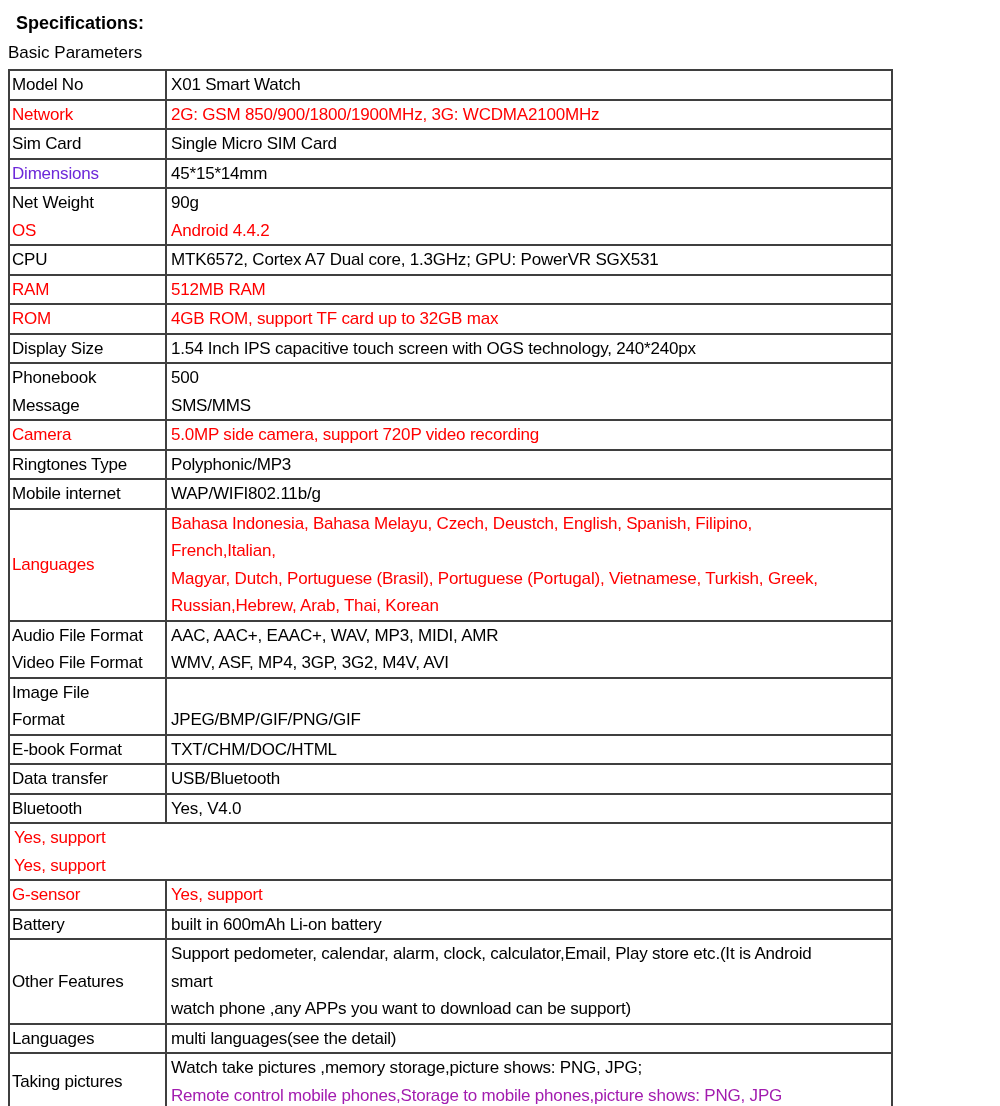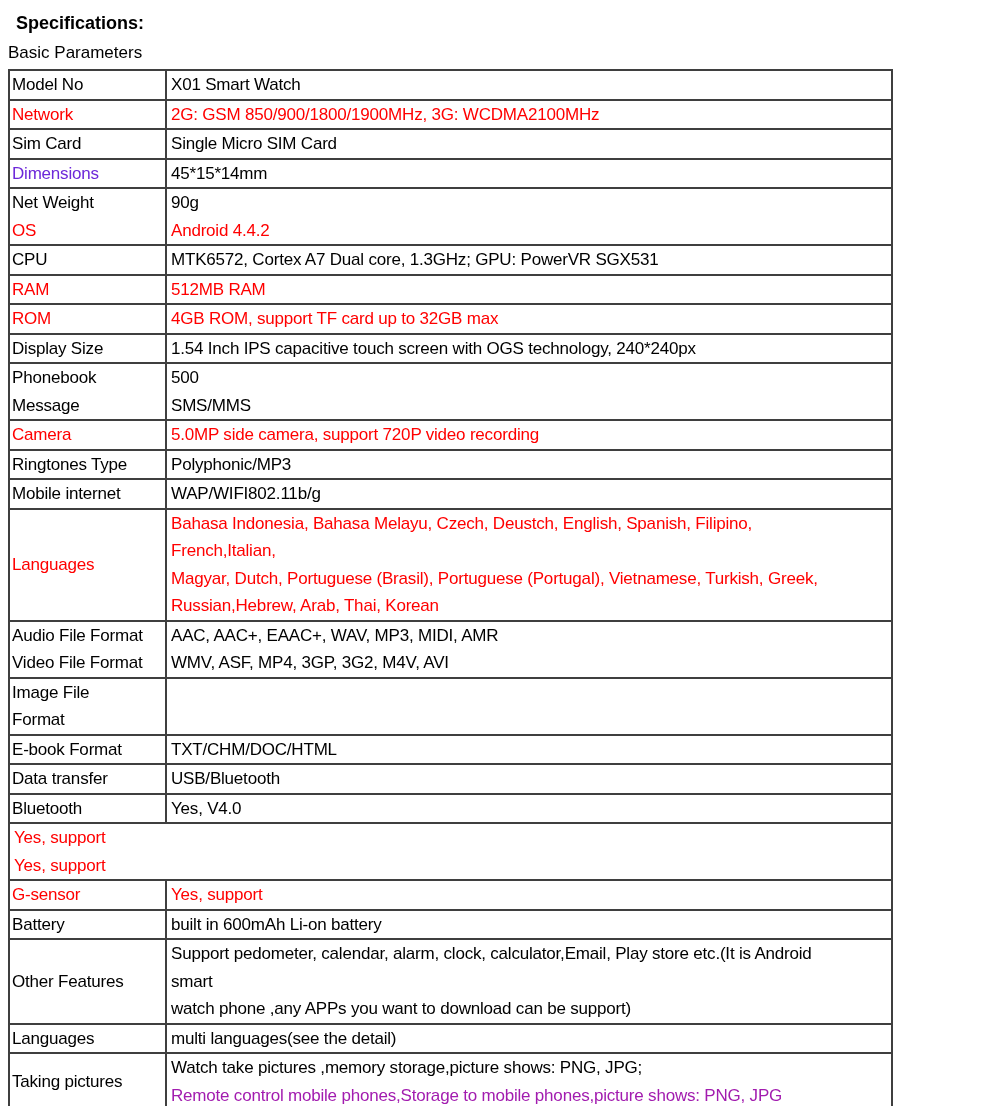--- a/index.html
+++ b/index.html
@@ -199,20 +199,23 @@
         <div class="value-cell">
           <div class="line" style="color: rgb(0, 0, 0);">AAC, AAC+, EAAC+, WAV, MP3, MIDI, AMR</div>
           <div class="line" style="color: rgb(0, 0, 0);">WMV, ASF, MP4, 3GP, 3G2, M4V, AVI</div>
         </div>
       </div>
       <div class="spec-row">
         <div class="label-cell">
           <div class="line" style="color: rgb(0, 0, 0);">Image File</div>
           <div class="line" style="color: rgb(0, 0, 0);">Format</div>
         </div>
+        <div class="value-cell">
+          <div class="line" style="color: rgb(0, 0, 0);">JPEG/BMP/GIF/PNG/GIF</div>
+        </div>
       </div>
       <div class="spec-row">
         <div class="label-cell">
           <div class="line" style="color: rgb(0, 0, 0);">E-book Format</div>
         </div>
         <div class="value-cell">
           <div class="line" style="color: rgb(0, 0, 0);">TXT/CHM/DOC/HTML</div>
         </div>
       </div>
       <div class="spec-row">

